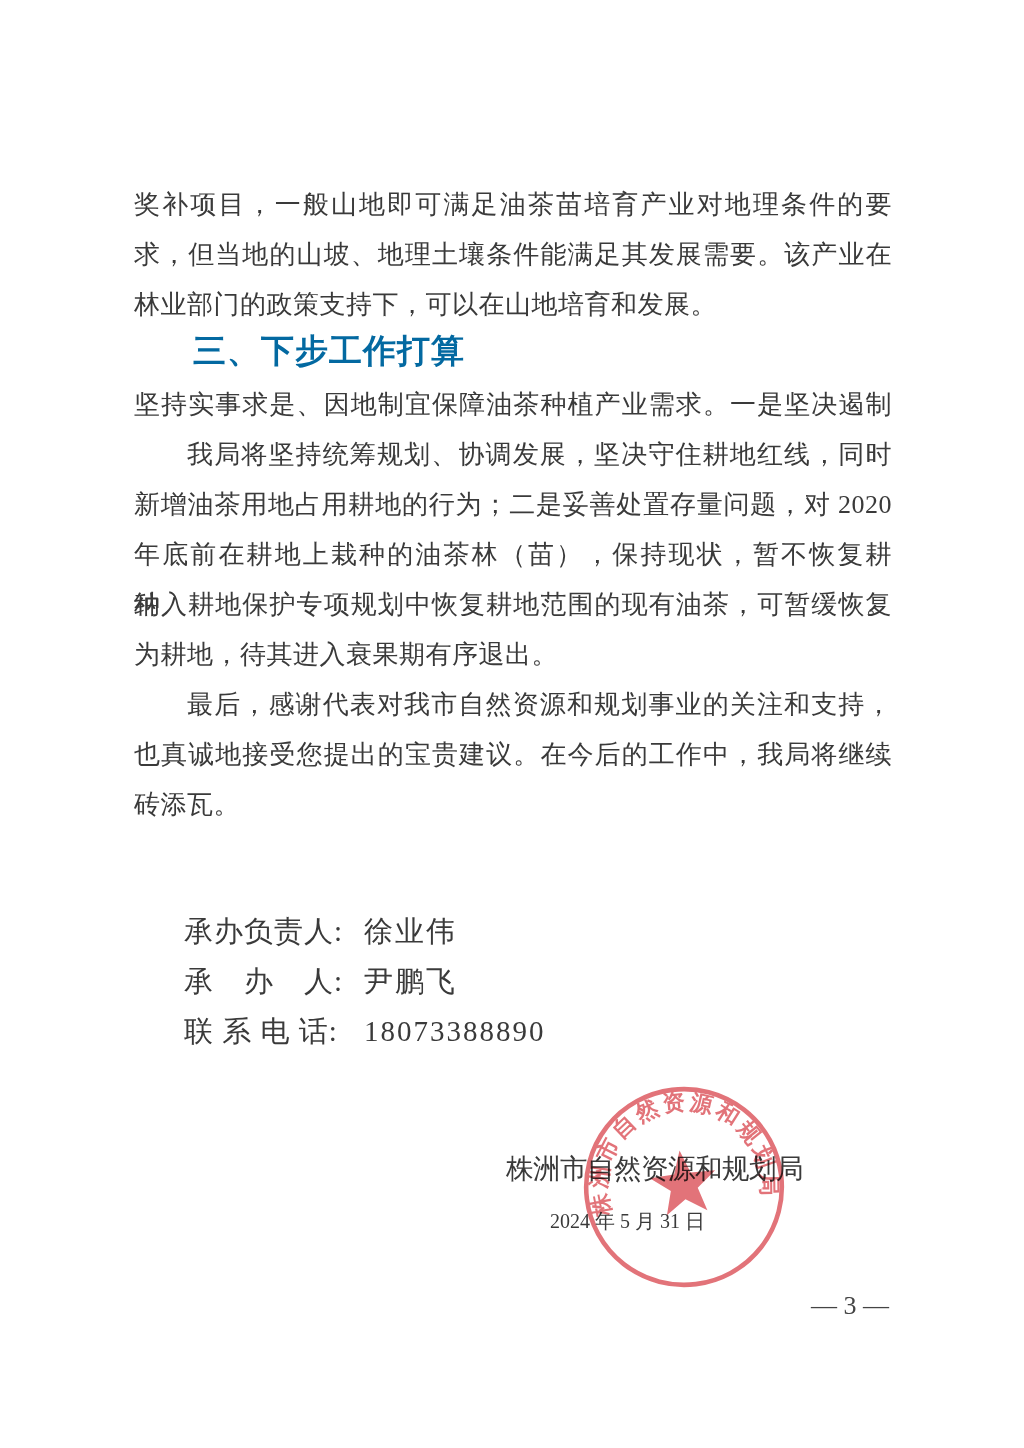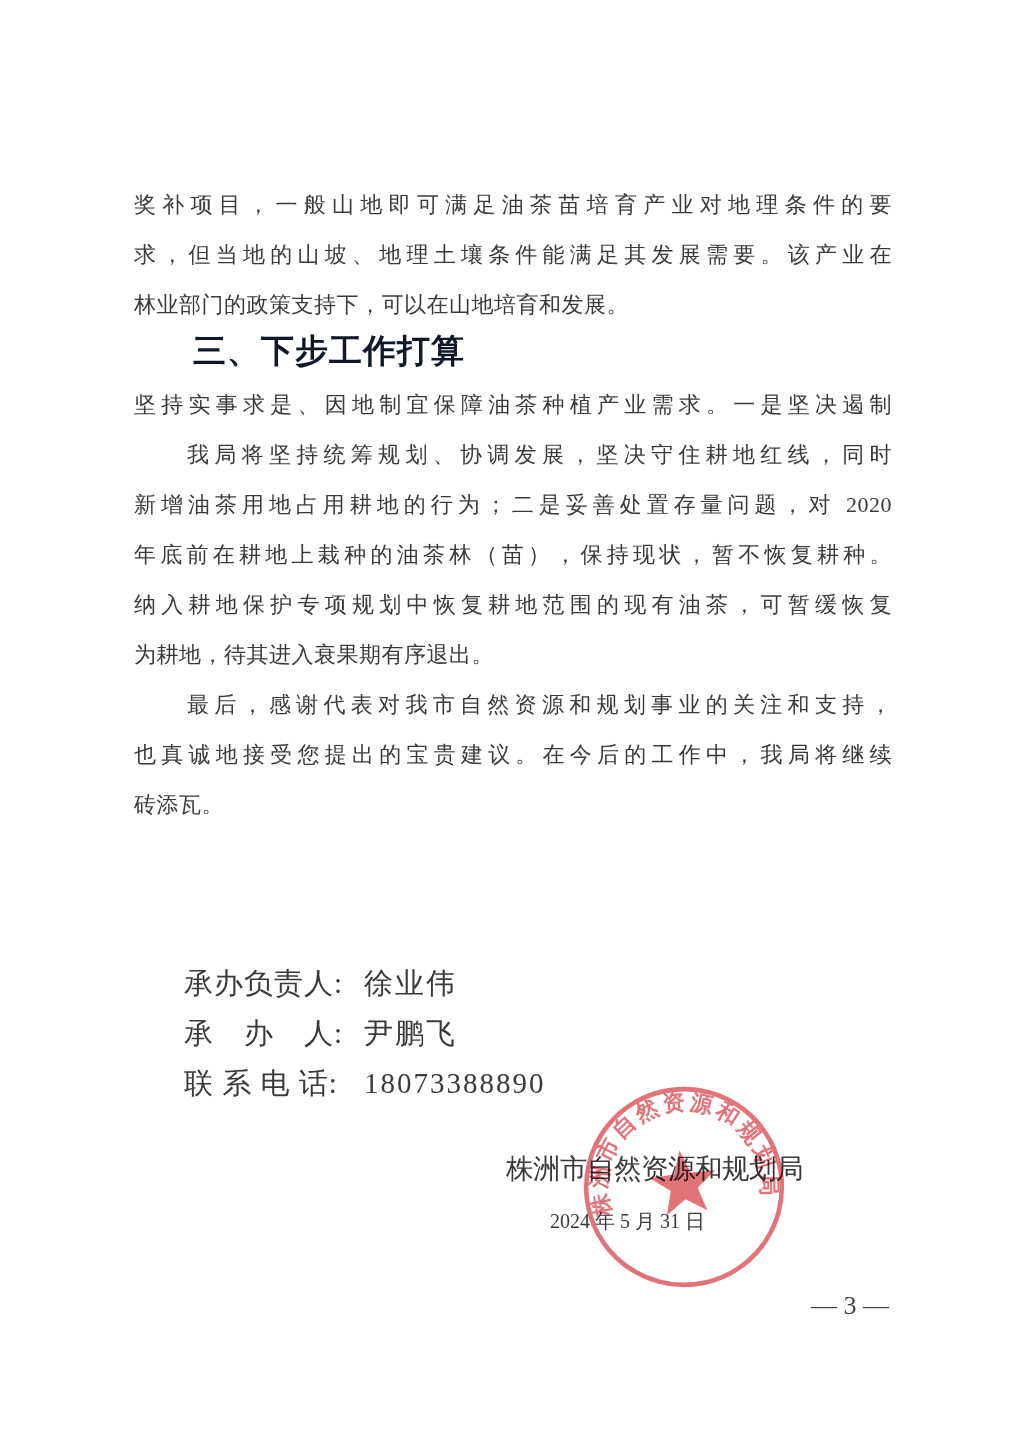--- a/index.html
+++ b/index.html
@@ -20,46 +20,46 @@
     color: var(--ink);
   }
   .para {
     position: absolute;
     left: 134px;
     width: 758px;
   }
   .line {
     height: 50px;
     line-height: 50px;
-    font-size: 22px;
+    font-size: 26px;
     letter-spacing: 0.5px;
     white-space: nowrap;
   }
   .line.j {
     white-space: normal;
     text-align: justify;
     text-align-last: justify;
   }
   .line.ind { text-indent: 53px; }
   .heading {
     position: absolute;
     left: 193px;
     top: 326px;
     height: 50px;
     line-height: 50px;
     font-size: 33px;
     font-weight: 700;
     font-family: "Liberation Sans", "DejaVu Sans", sans-serif;
-    color: #0f172a;
+    color: #0369a1;
     letter-spacing: 1px;
   }
   .contacts {
     position: absolute;
     left: 184px;
-    top: 958px;
+    top: 906px;
   }
   .contact-row {
     height: 50px;
     line-height: 50px;
     font-size: 29px;
   }
   .c-label {
     display: inline-block;
     min-width: 166px;
     letter-spacing: 1px;

